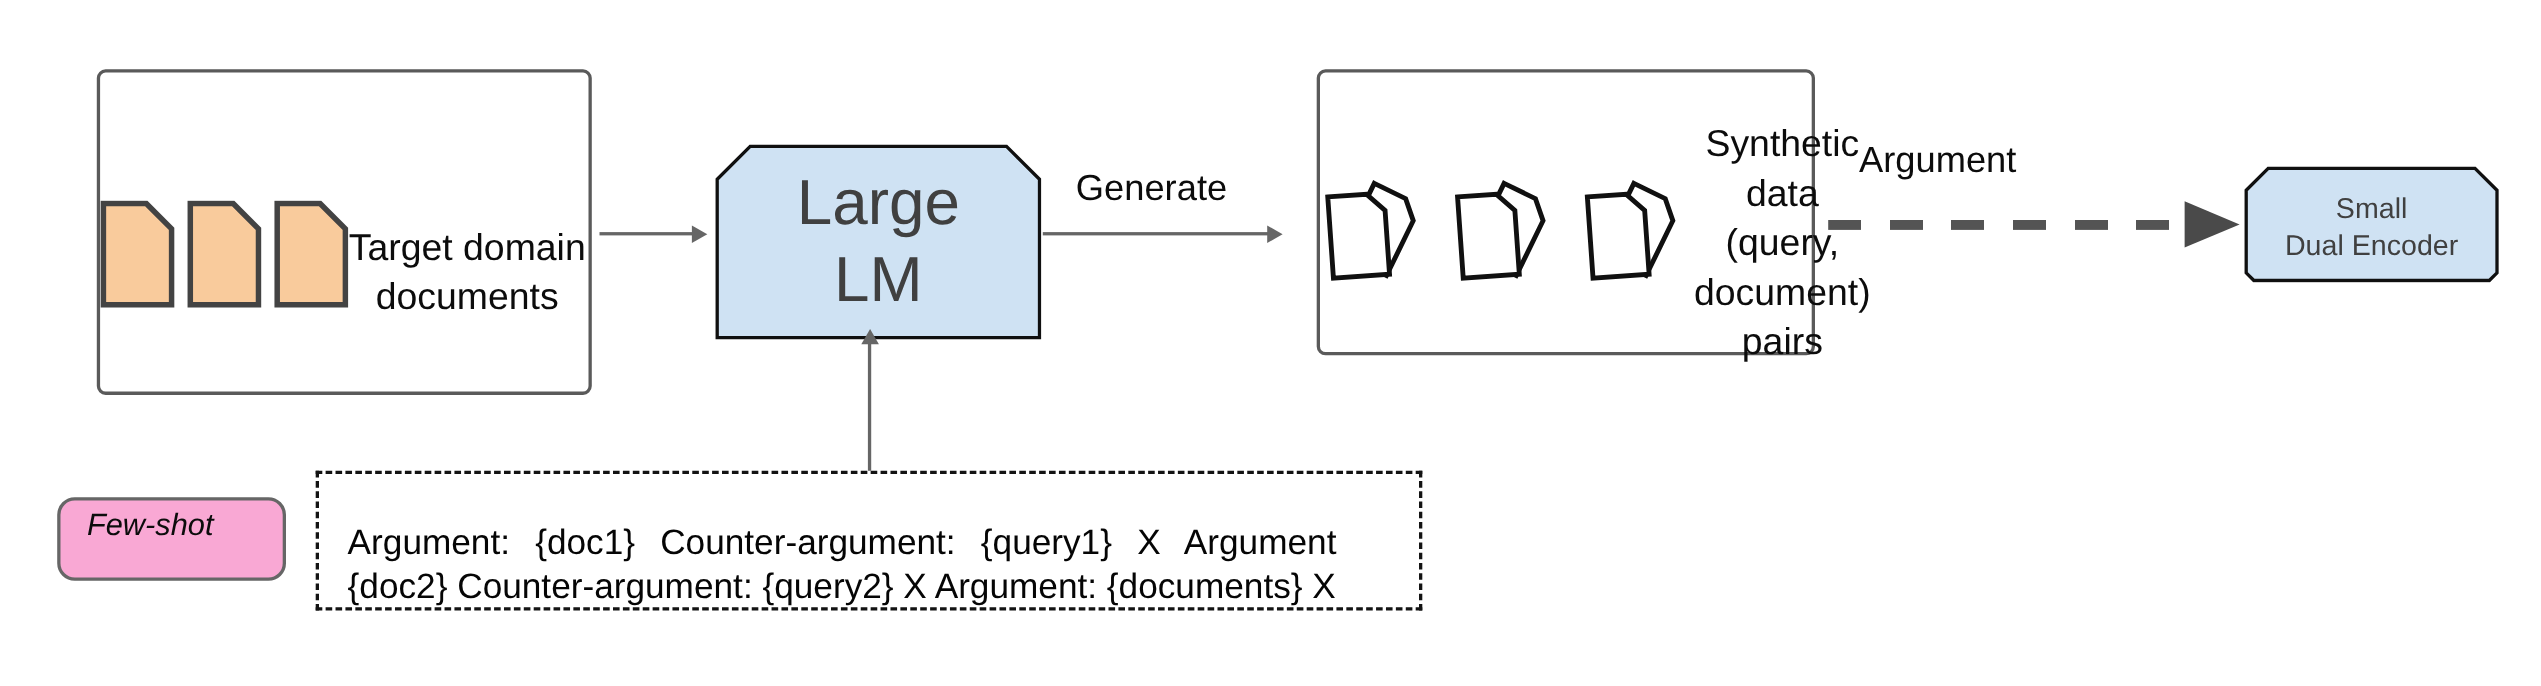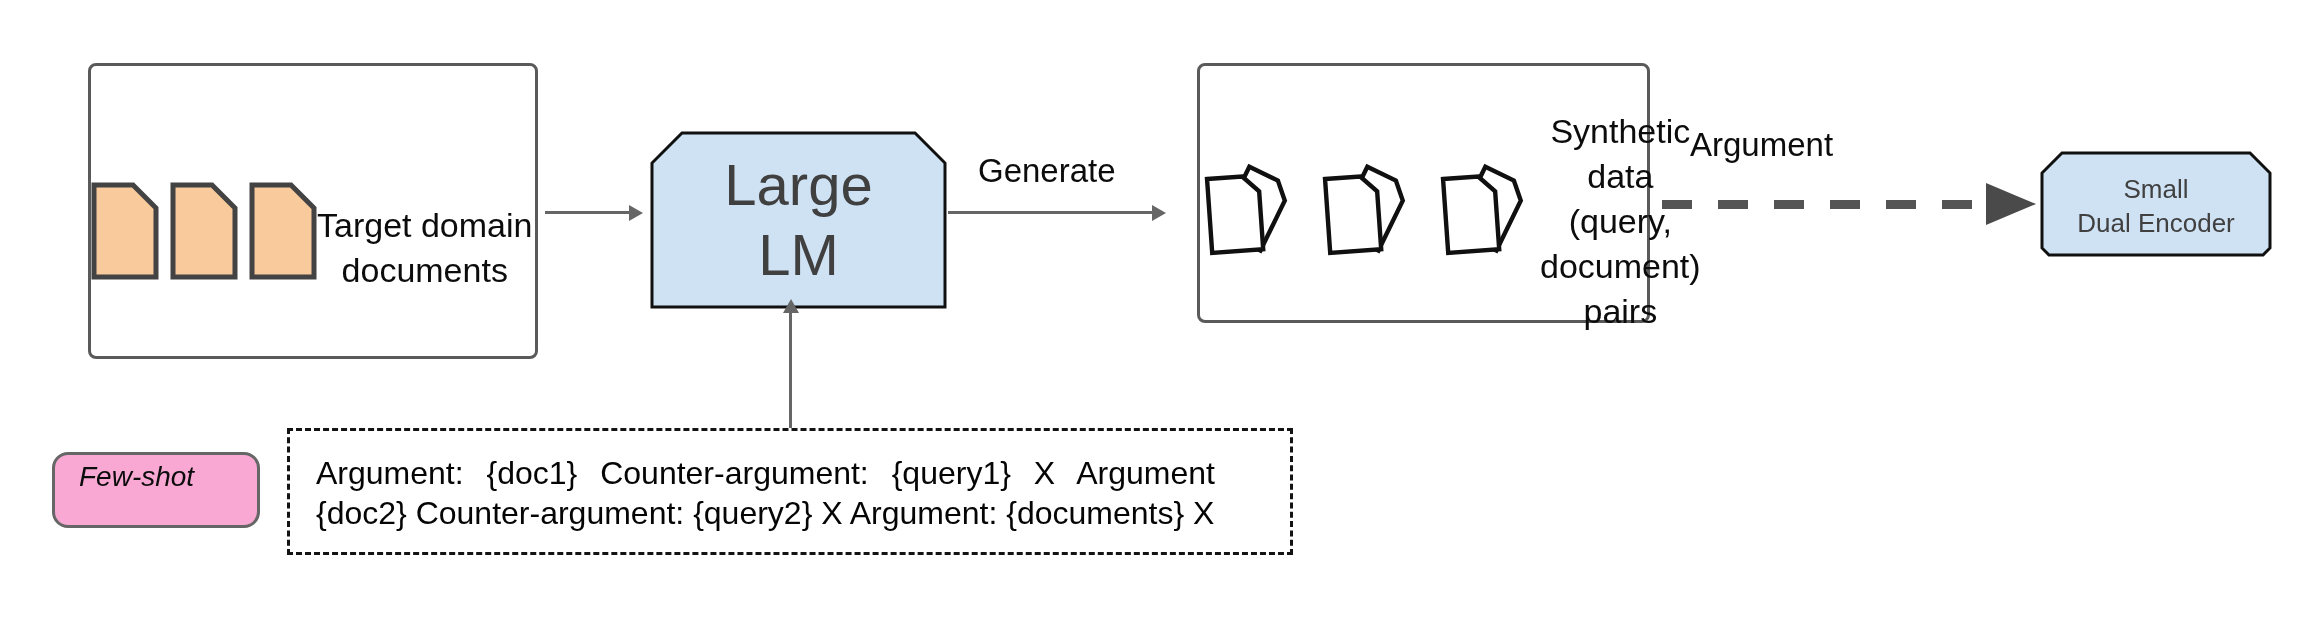--- a/index.html
+++ b/index.html
@@ -79,21 +79,21 @@
   }
   .few-shot-box .italic { font-style: italic; }
 
   
   .prompt-box {
     position: absolute; left: 287px; top: 428px; width: 1006px; height: 127px;
     border: 3px dashed #131313; box-sizing: border-box; background: #fff;
     padding: 22px 24px 0 26px;
     font-size: 32px; line-height: 40px; color: #050505; white-space: nowrap;
   }
-  .prompt-line-1 { word-spacing: 14px; }
+  .prompt-line-1 { word-spacing: 14px; margin-top: 20px; }
 </style>
 </head>
 <body style="--model-box-fill: #cfe2f3; --document-fill: #f9cb9c; --connector-gray: #666666; --container-border-gray: #5a5a5a;">
 
 <div class="container-box" style="left:88px; top:63px; width:450px; height:296px; padding-top:40px;">
   <div class="icon-row" style="gap:11px;">
     <svg width="68" height="98" viewBox="0 0 68 98">
       <path class="orange-doc-path" d="M3,3 h39 l23,23 v69 h-62 z"></path>
     </svg>
     <svg width="68" height="98" viewBox="0 0 68 98">

